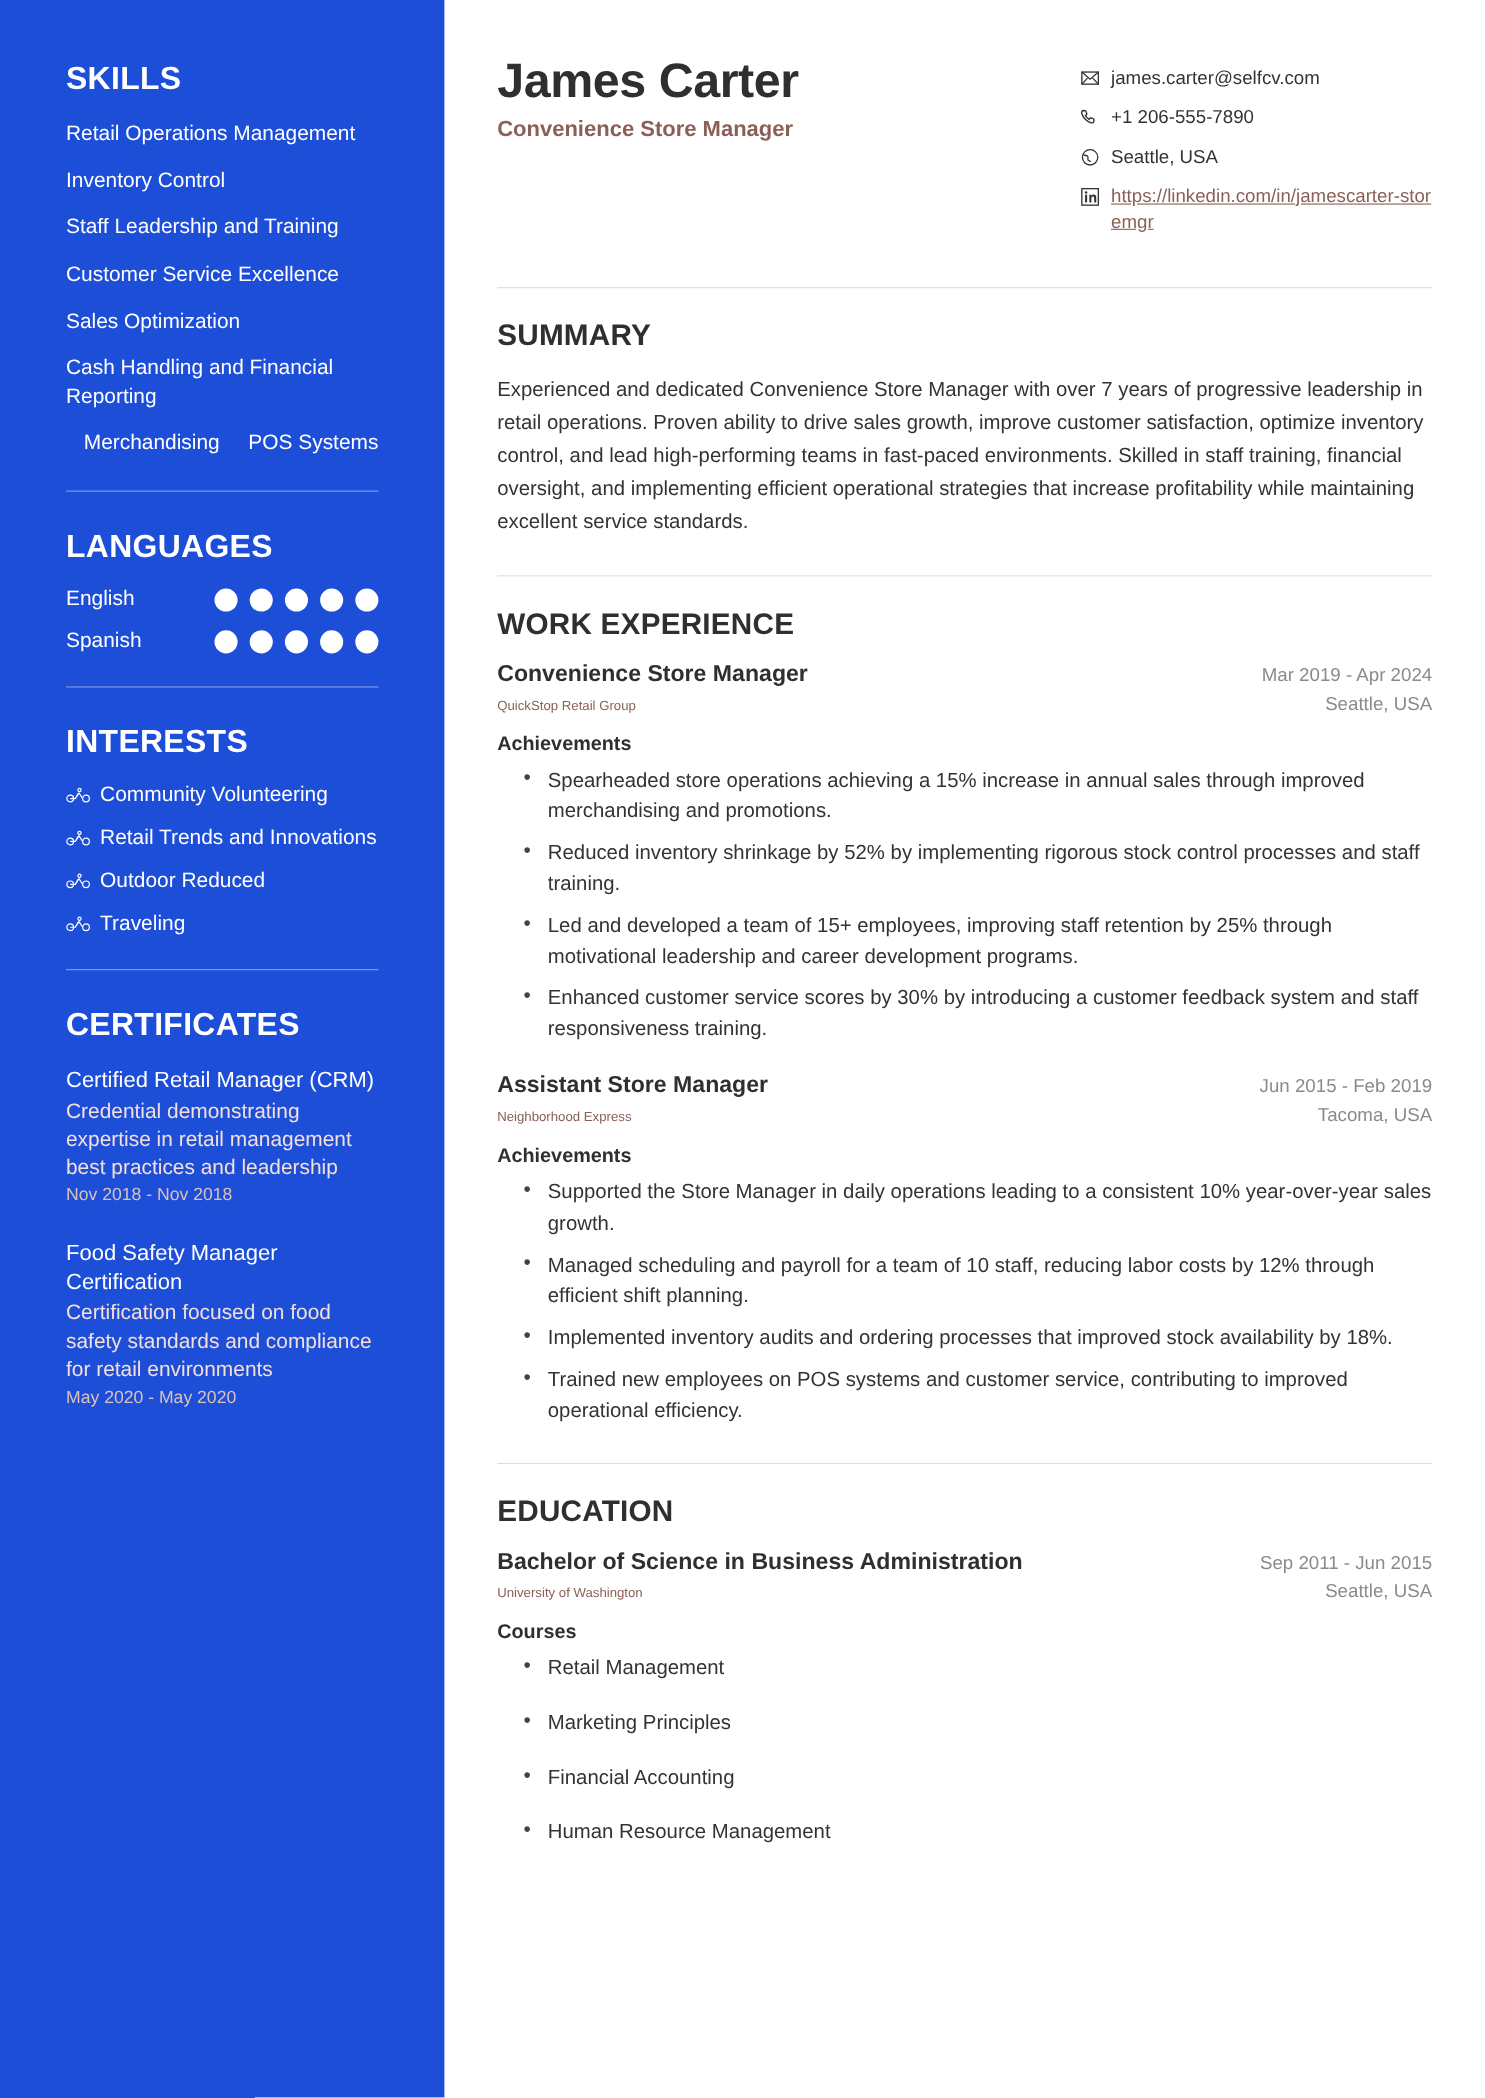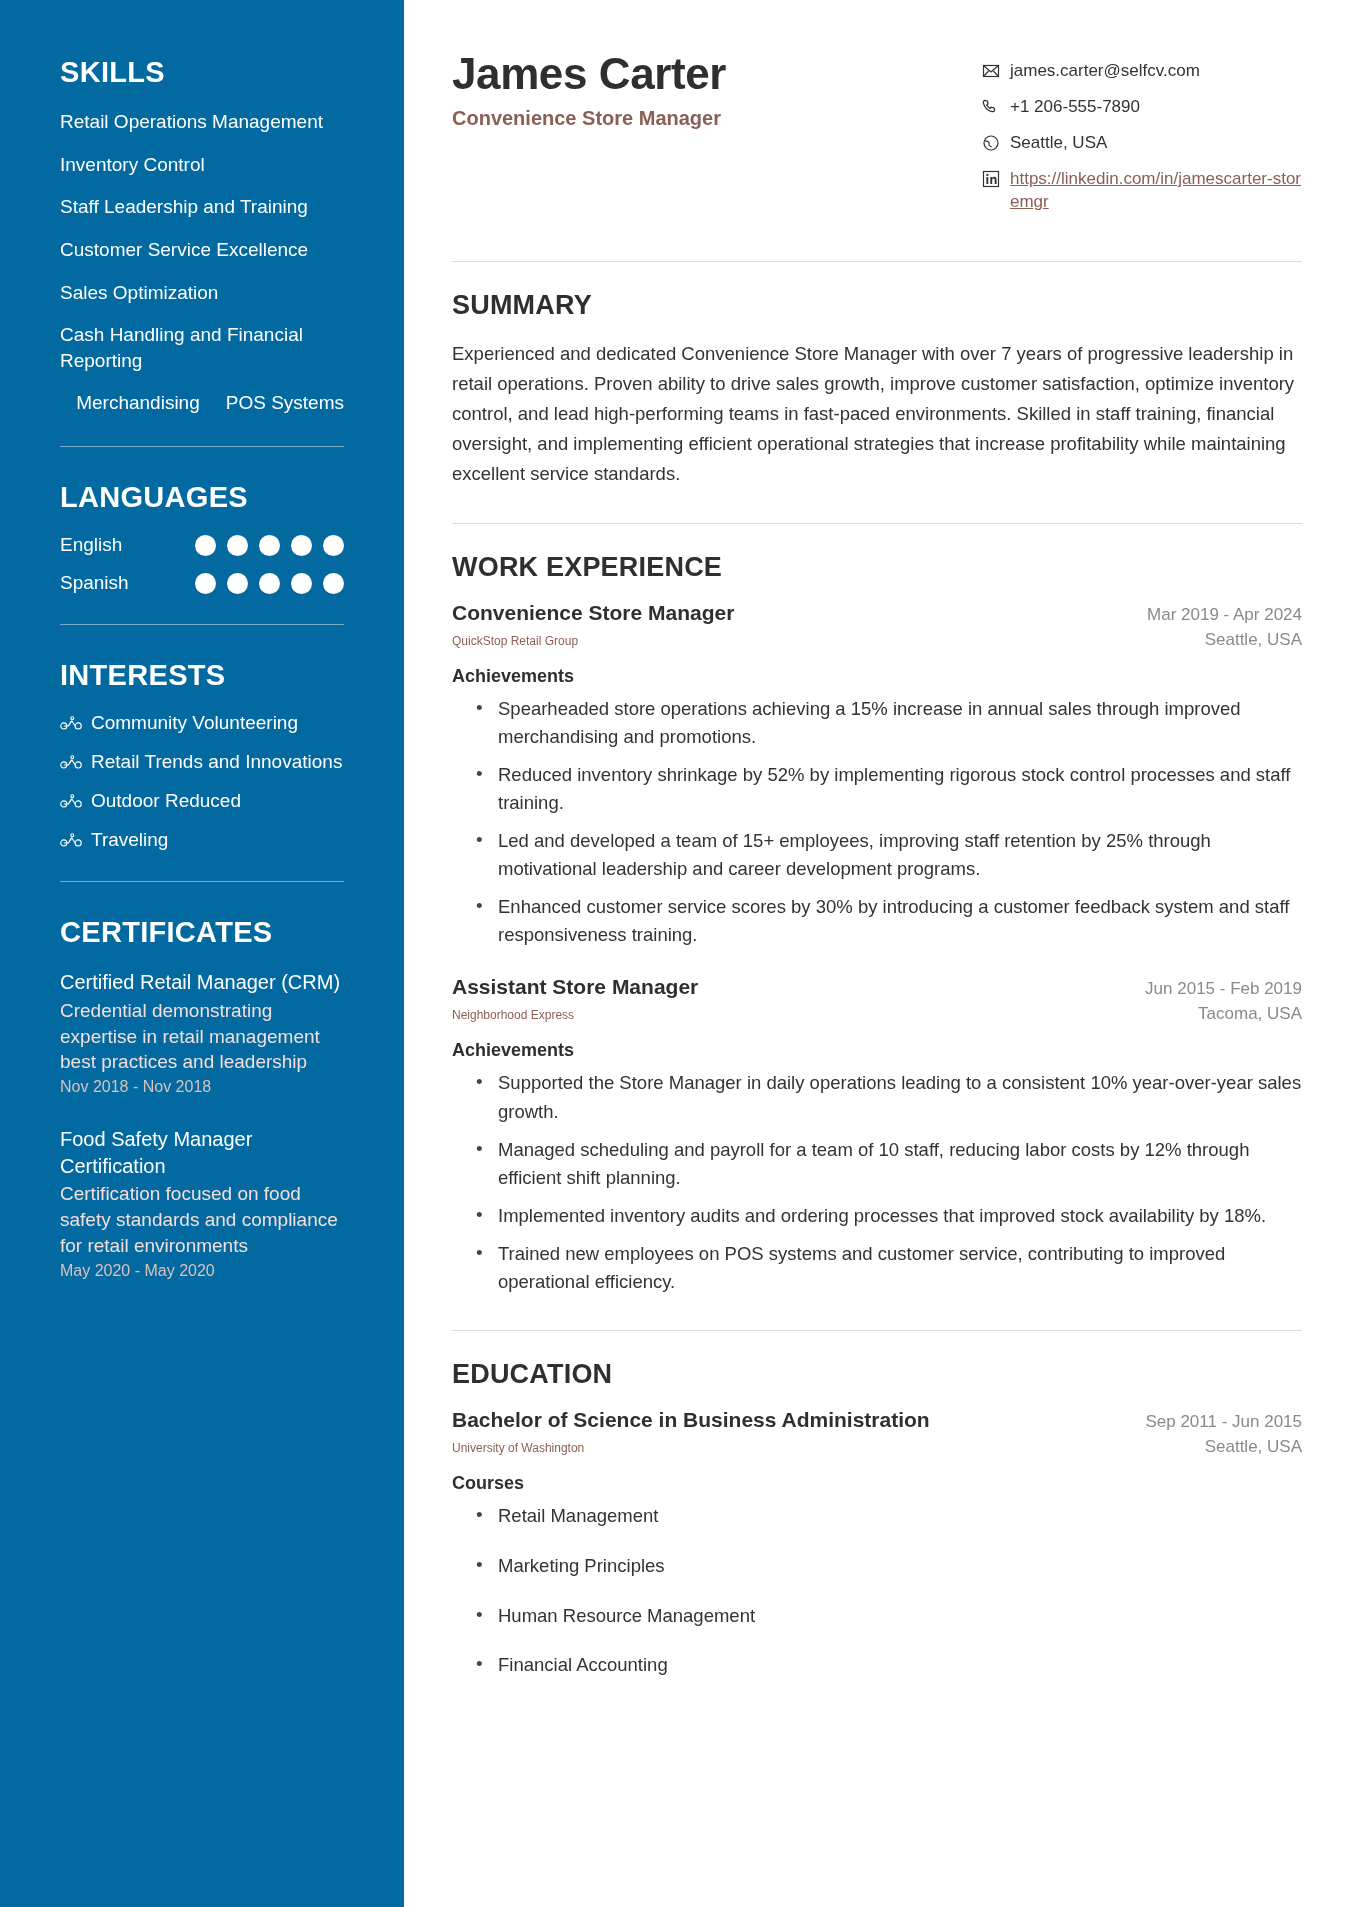--- a/index.html
+++ b/index.html
@@ -15,21 +15,21 @@
     display: flex;
     background: #ffffff;
     position: relative;
     overflow: hidden;
   }
 
   
   .sidebar {
     width: 404px;
     min-width: 404px;
-    background: #0369a1;
+    background: #1d4ed8;
     color: #ffffff;
     padding: 56px 60px 40px 60px;
   }
   .side-section { margin-bottom: 6px; }
   .side-title {
     font-size: 29px;
     font-weight: 800;
     letter-spacing: 0.3px;
     color: #ffffff;
     margin-bottom: 20px;
@@ -469,20 +469,20 @@
           <span class="entry-date">Sep 2011 - Jun 2015</span>
         </div>
         <div class="entry-sub">
           <span class="entry-org">University of Washington</span>
           <span class="entry-loc">Seattle, USA</span>
         </div>
         <div class="ach-label">Courses</div>
         <div class="courses-grid">
           <div class="course-item">Retail Management</div>
           <div class="course-item">Marketing Principles</div>
+          <div class="course-item">Financial Accounting</div>
           <div class="course-item">Human Resource Management</div>
-          <div class="course-item">Financial Accounting</div>
         </div>
       </div>
     </section>
 
   </main>
 </div>
 
 </body></html>

